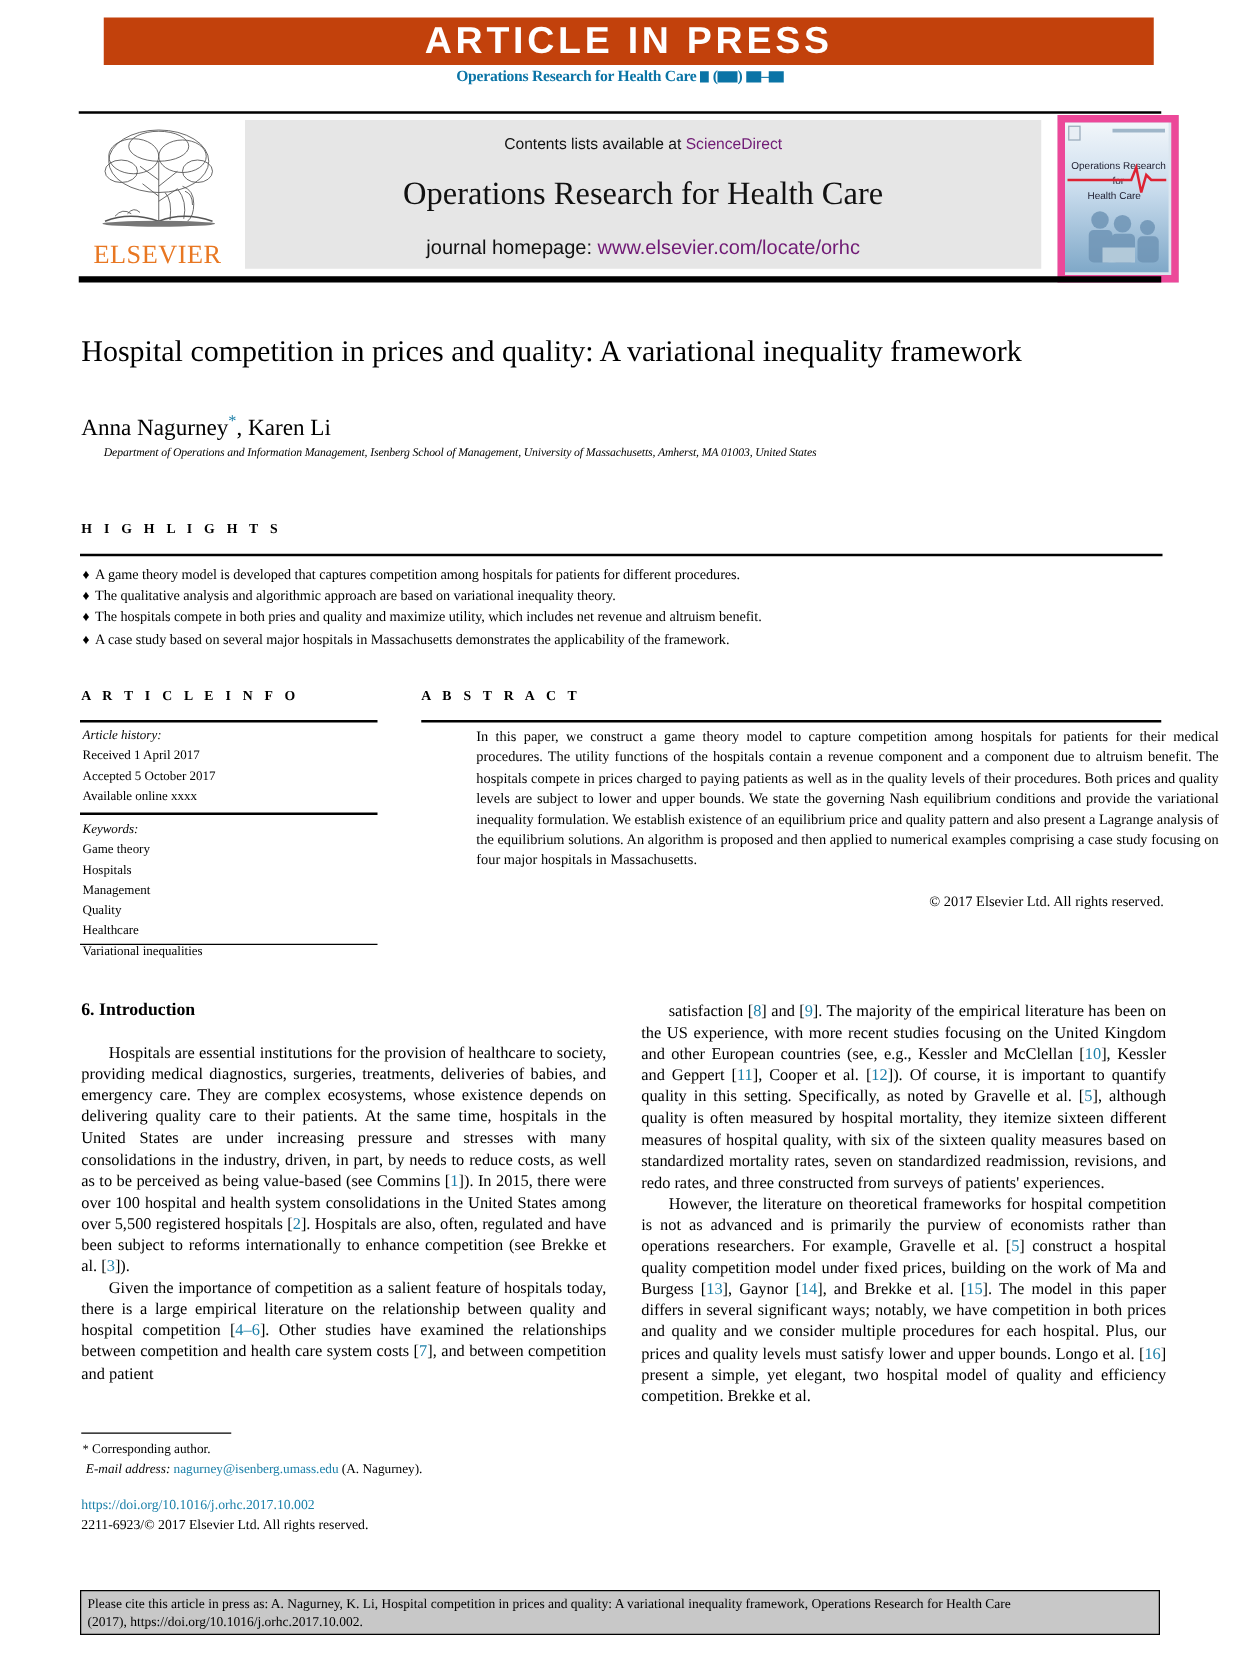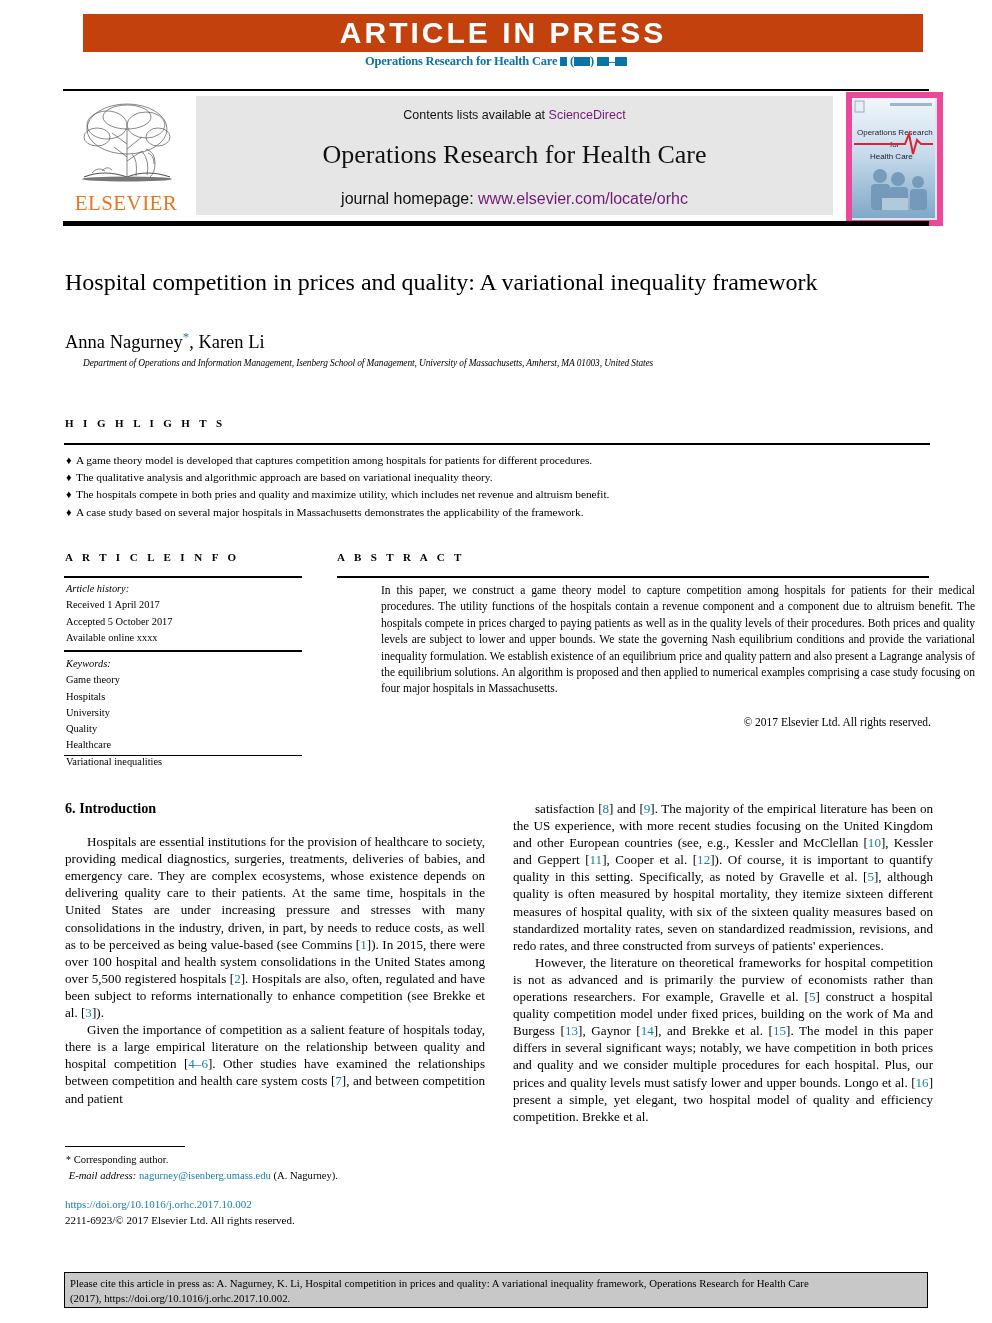--- a/index.html
+++ b/index.html
@@ -364,21 +364,21 @@
     <div class="ital">Article history:</div>
     <div>Received 1 April 2017</div>
     <div>Accepted 5 October 2017</div>
     <div>Available online xxxx</div>
   </div>
   <div class="ai-rule2"></div>
   <div class="ai-keywords">
     <div class="ital">Keywords:</div>
     <div>Game theory</div>
     <div>Hospitals</div>
-    <div>University</div>
+    <div>Management</div>
     <div>Quality</div>
     <div>Healthcare</div>
     <div>Variational inequalities</div>
   </div>
   <div class="ai-rule3"></div>
 
   <div class="sec-label ab-label">A B S T R A C T</div>
   <div class="ab-rule1"></div>
   <div class="abstract">In this paper, we construct a game theory model to capture competition among hospitals for patients for their medical procedures. The utility functions of the hospitals contain a revenue component and a component due to altruism benefit. The hospitals compete in prices charged to paying patients as well as in the quality levels of their procedures. Both prices and quality levels are subject to lower and upper bounds. We state the governing Nash equilibrium conditions and provide the variational inequality formulation. We establish existence of an equilibrium price and quality pattern and also present a Lagrange analysis of the equilibrium solutions. An algorithm is proposed and then applied to numerical examples comprising a case study focusing on four major hospitals in Massachusetts.</div>
   <div class="abs-copy">© 2017 Elsevier Ltd. All rights reserved.</div>

